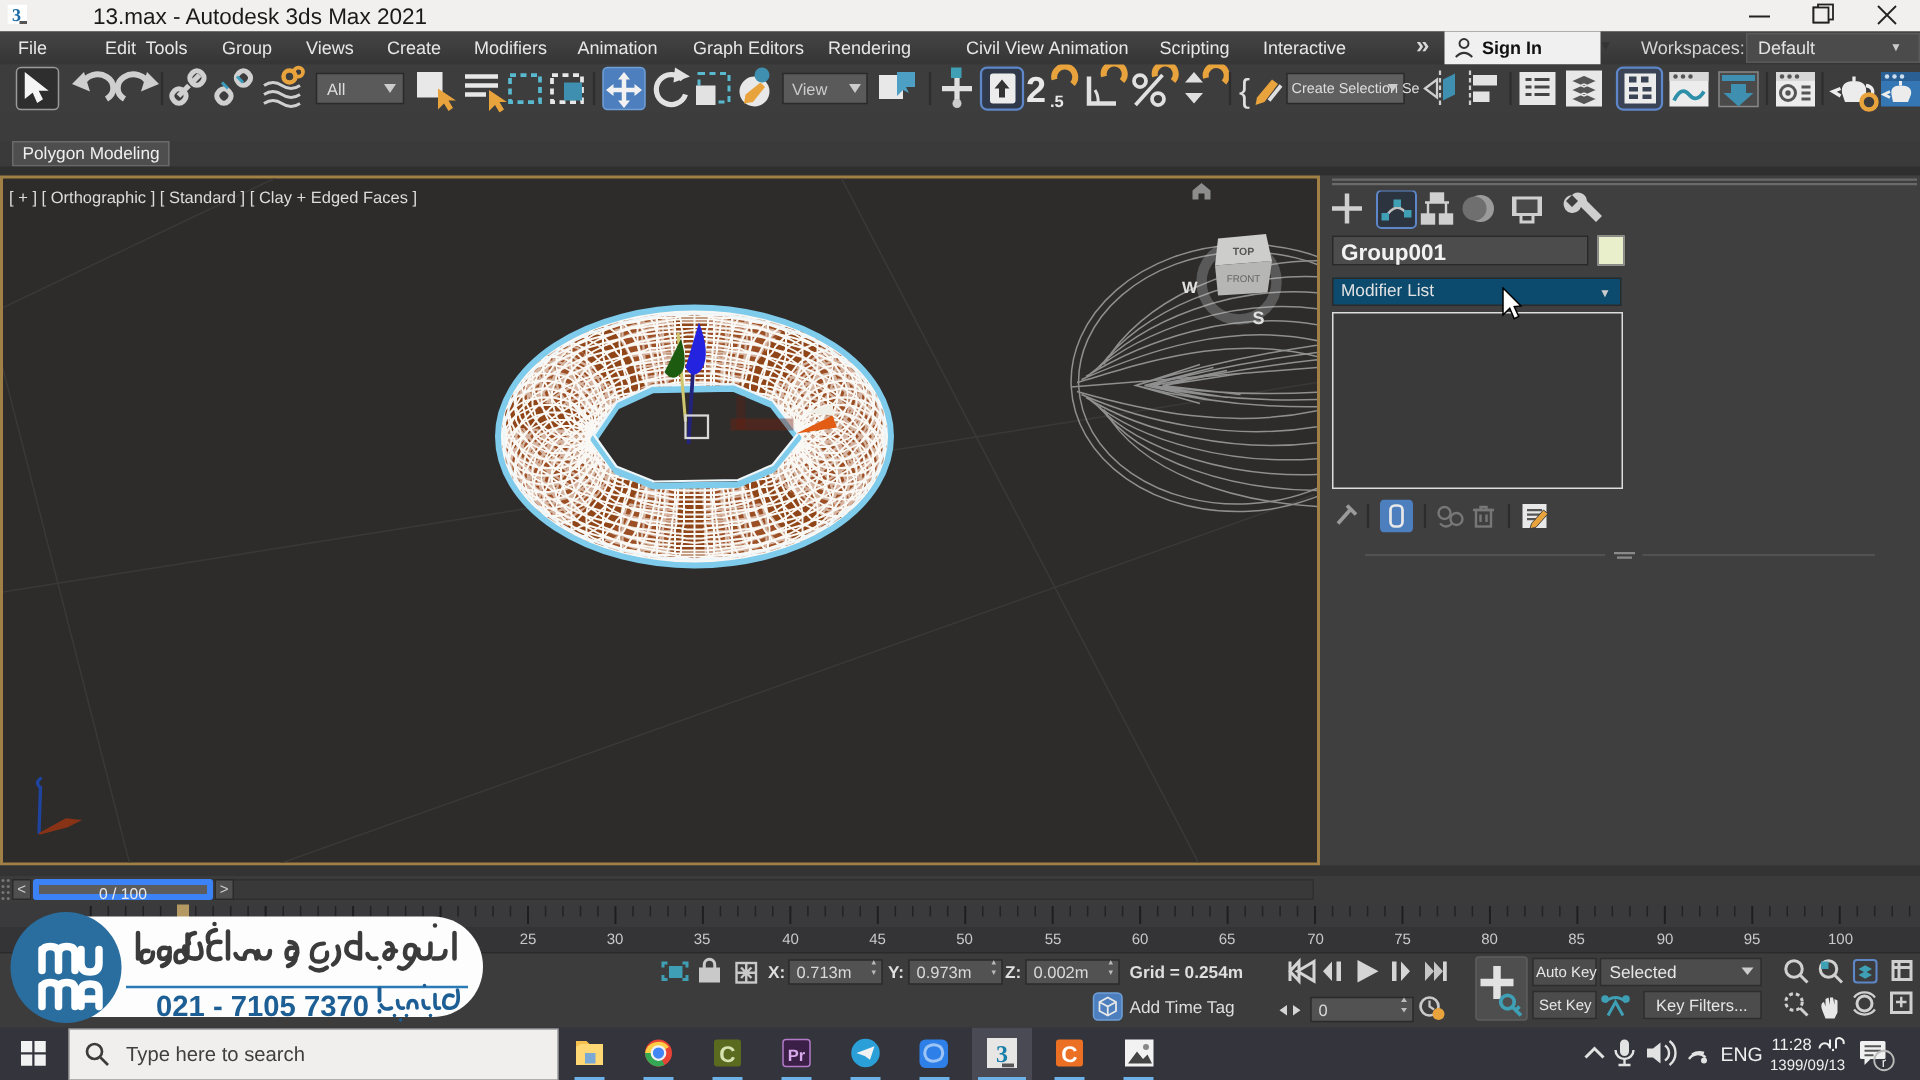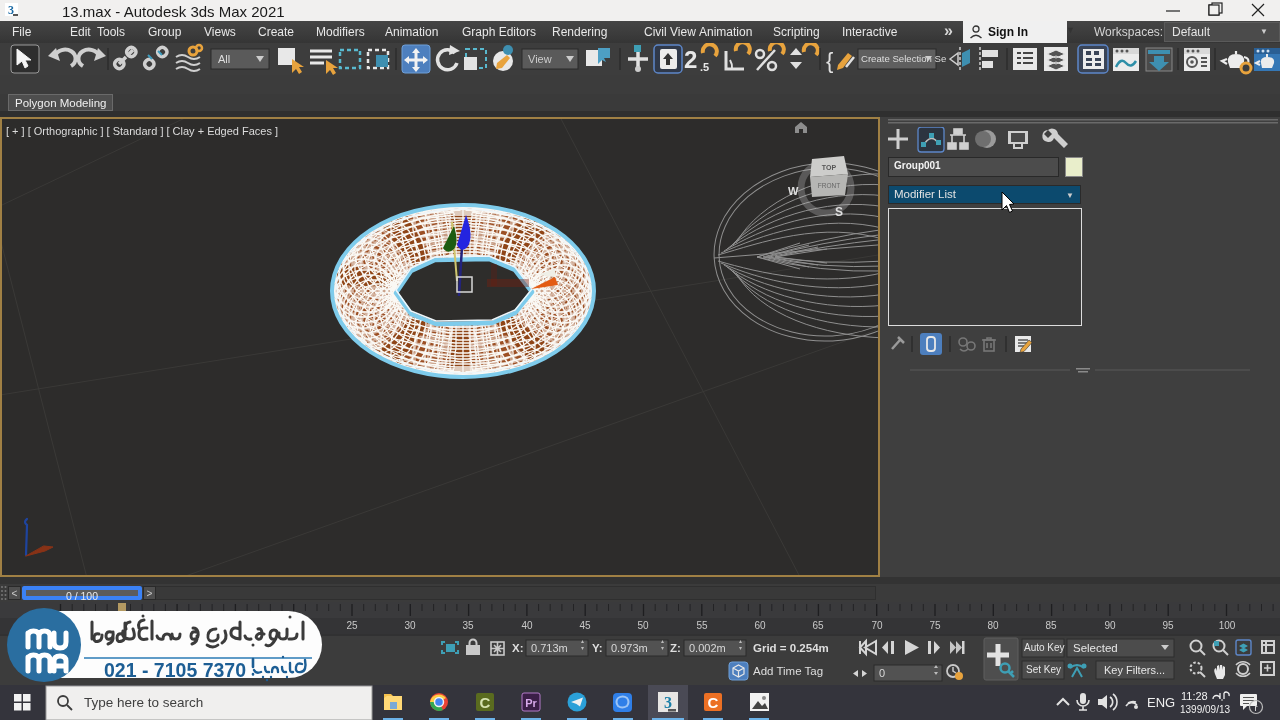--- a/index.html
+++ b/index.html
@@ -351,21 +351,21 @@
           <rect x="62" y="16" width="8" height="6" fill="#cfcfcf"></rect>
           <rect x="74" y="16" width="8" height="6" fill="#cfcfcf"></rect>
       </g>
       <circle cx="101" cy="12" r="9" fill="#9b9b9b"></circle>
         <circle cx="97" cy="12" r="8" fill="#6f6f6f"></circle>
       <rect x="122" y="4" width="20" height="13" fill="#cfcfcf"></rect>
         <rect x="125" y="6" width="14" height="9" fill="#494949"></rect>
         <path d="M128 17 v4 h8 v-4" stroke="#cfcfcf" stroke-width="2" fill="none"></path>
       <path d="M162 3 a6 6 0 1 0 6 8 l10 10 4 -4 -10 -10 a6 6 0 0 0 -10 -4 l4 4 -4 4 -4 -4 z" fill="#cfcfcf"></path>
     </svg>
-    <div style="position:absolute;left:8px;top:40px;width:171px;height:20px;background:#4c4c4c;border:1px solid #292929;color:#f2f2f2;font-weight:bold;font-size:10px;padding:2px 0 0 5px;">Group001</div>
+    <div style="position:absolute;left:8px;top:40px;width:171px;height:20px;background:#4c4c4c;border:1px solid #292929;color:#f2f2f2;font-weight:bold;font-size:15px;padding:2px 0 0 5px;">Group001</div>
     <div style="position:absolute;left:185px;top:40px;width:18px;height:20px;background:#e9eecb;border:1px solid #888;"></div>
     <div style="position:absolute;left:8px;top:68px;width:193px;height:19px;background:#0c4a6e;border:1px solid #2a2a2a;color:#e2e2e2;font-size:11.5px;padding:2px 0 0 5px;">Modifier List
       <span style="position:absolute;right:6px;top:5px;font-size:8px;color:#ccc">▼</span>
     </div>
     <div style="position:absolute;left:8px;top:91px;width:194px;height:118px;background:#3a3a3a;border:1.5px solid #dddddd;"></div>
     <svg style="position:absolute;left:8px;top:216px" width="200" height="22" viewBox="0 0 200 22">
       <path d="M4 16 l8 -9 m-2 -3 l6 6" stroke="#9a9a9a" stroke-width="2.5" fill="none"></path>
       <line x1="24" y1="3" x2="24" y2="19" stroke="#2c2c2c" stroke-width="1.5"></line>
       <rect x="32" y="0" width="22" height="22" rx="3" fill="#4d7fbe"></rect>
       <rect x="39" y="4" width="8" height="14" rx="3" fill="none" stroke="#e8e8e8" stroke-width="1.8"></rect>

